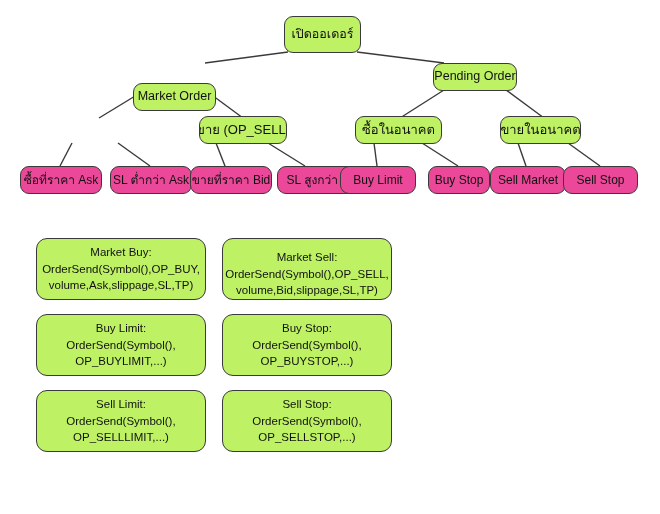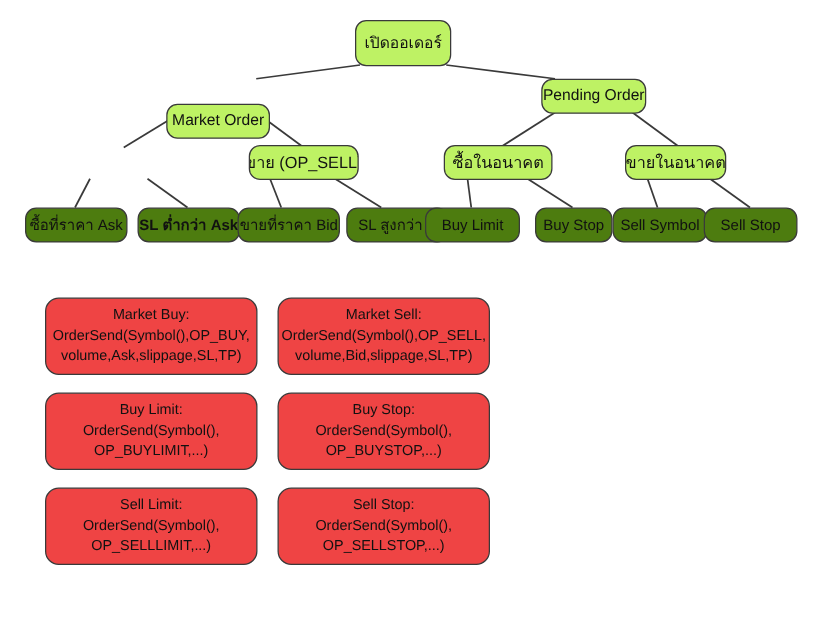--- a/index.html
+++ b/index.html
@@ -32,35 +32,35 @@
     color: #111111;
     line-height: 1.25;
     white-space: nowrap;
     overflow: hidden;
     z-index: 5;
   }
   .node.blue {
     background: #bef264;
   }
   .node.green {
-    background: #4d7c0f;
+    background: #ec4899;
   }
   .node .label {
     display: block;
     padding: 0 4px;
   }
   .node-root { font-size: 12.5px; }
   .node-l2   { font-size: 12.5px; }
   .node-l3   { font-size: 13px; }
   .node-leaf { font-size: 12px; }
 
   .codebox {
     position: absolute;
     box-sizing: border-box;
-    background: #ef4444;
+    background: #bef264;
     border: 1.3px solid #3a3a3a;
     border-radius: 11px;
     display: flex;
     align-items: center;
     justify-content: center;
     text-align: center;
     font-size: 11.5px;
     color: #111111;
     line-height: 1.45;
     z-index: 4;
@@ -123,48 +123,48 @@
   <div class="node blue node-l3" style="left:355px; top:116px; width:87px; height:28px;">
     <span class="label">ซื้อในอนาคต</span>
   </div>
   <div class="node blue node-l3" style="left:500px; top:116px; width:81px; height:28px;">
     <span class="label">ขายในอนาคต</span>
   </div>
 
   <div class="node green node-leaf" style="left:20px; top:166px; width:82px; height:28px; z-index:6;">
     <span class="label">ซื้อที่ราคา Ask</span>
   </div>
-  <div class="node green node-leaf" style="left:110px; top:166px; width:82px; height:28px; z-index:7;font-weight:bold;">
+  <div class="node green node-leaf" style="left:110px; top:166px; width:82px; height:28px; z-index:7;">
     <span class="label">SL ต่ำกว่า Ask</span>
   </div>
   <div class="node green node-leaf" style="left:190px; top:166px; width:82px; height:28px; z-index:8;">
     <span class="label">ขายที่ราคา Bid</span>
   </div>
   <div class="node green node-leaf" style="left:277px; top:166px; width:82px; height:28px; z-index:9;">
     <span class="label">SL สูงกว่า B</span>
   </div>
   <div class="node green node-leaf" style="left:428px; top:166px; width:62px; height:28px; z-index:11;">
     <span class="label">Buy Stop</span>
   </div>
   <div class="node green node-leaf" style="left:340px; top:166px; width:76px; height:28px; z-index:10;">
     <span class="label">Buy Limit</span>
   </div>
   <div class="node green node-leaf" style="left:490px; top:166px; width:76px; height:28px; z-index:12;">
-    <span class="label">Sell Symbol</span>
+    <span class="label">Sell Market</span>
   </div>
   <div class="node green node-leaf" style="left:563px; top:166px; width:75px; height:28px; z-index:13;">
     <span class="label">Sell Stop</span>
   </div>
 
   <div class="codebox" style="left:36px; top:238px; width:170px; height:62px;">
     <span class="label">Market Buy:
 OrderSend(Symbol(),OP_BUY,
 volume,Ask,slippage,SL,TP)</span>
   </div>
-  <div class="codebox" style="left:222px; top:238px; width:170px; height:62px;">
+  <div class="codebox" style="left:222px; top:238px; width:170px; height:62px;align-items:flex-end;">
     <span class="label">Market Sell:
 OrderSend(Symbol(),OP_SELL,
 volume,Bid,slippage,SL,TP)</span>
   </div>
 
   <div class="codebox" style="left:36px; top:314px; width:170px; height:62px;">
     <span class="label">Buy Limit:
 OrderSend(Symbol(),
 OP_BUYLIMIT,...)</span>
   </div>

